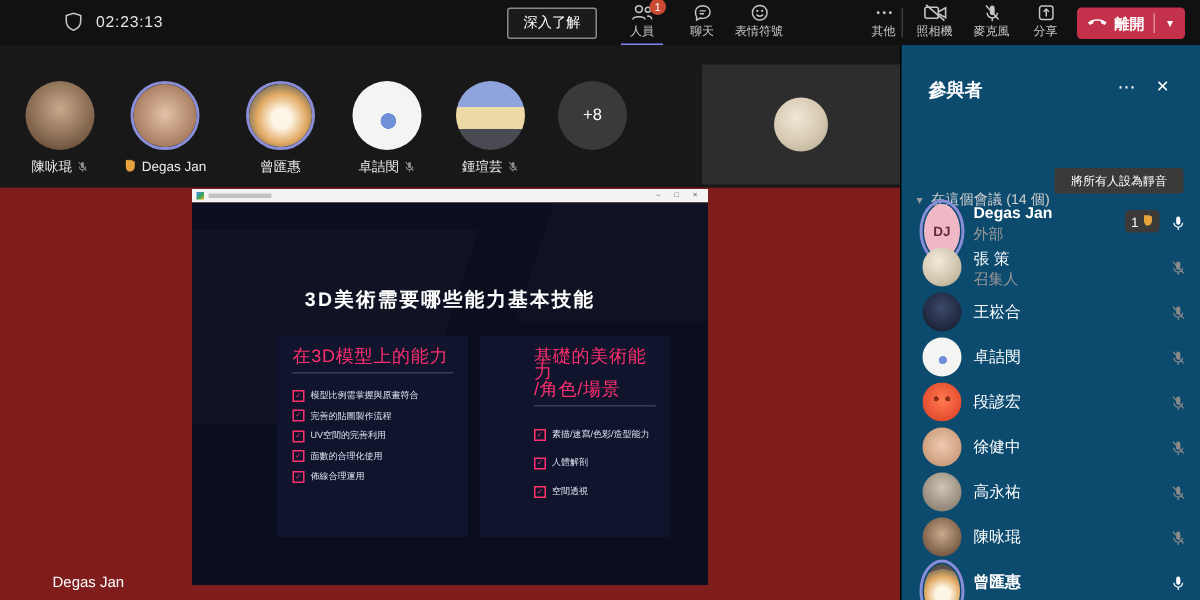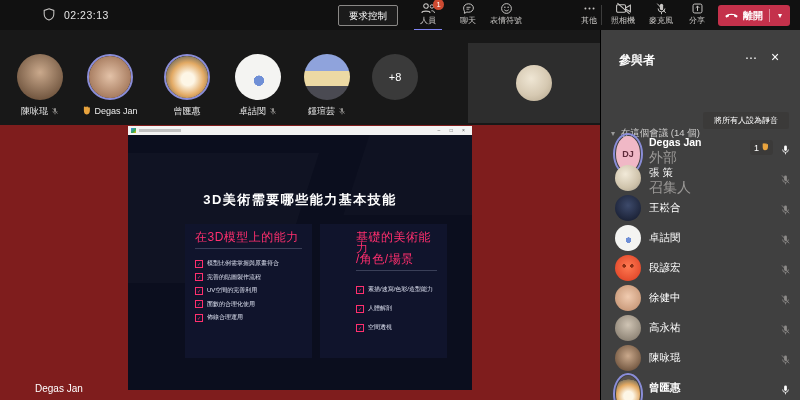--- a/index.html
+++ b/index.html
@@ -63,41 +63,41 @@
   .p-head{font-size:12px;font-weight:normal;color:#ff2f6e;letter-spacing:.5px;line-height:11px;white-space:pre-line;}
   .p-line{margin-top:5px;border-bottom:1px solid #3a3f58;}
   .chk-item{display:flex;align-items:center;gap:4px;color:#dfe3f2;font-size:6px;}
   .h13{height:13.5px;} .h19{height:19px;}
   .cbox{flex:0 0 auto;width:6px;height:6px;border:1px solid #ff2f6e;color:#ff2f6e;font-size:5px;
         line-height:6px;text-align:center;}
   .cbox::before{content:"✓";}
   .presenter{left:35px;top:258px;font-size:10px;color:#fff;}
 
   
-  #sidebar{left:600px;top:30px;width:200px;height:370px;background:#404040;border-left:1px solid #000;box-sizing:border-box;}
+  #sidebar{left:600px;top:30px;width:200px;height:370px;background:#0c4a6e;border-left:1px solid #000;box-sizing:border-box;}
   .sb-title{left:18px;top:22px;font-size:12px;font-weight:bold;color:#fff;}
   .sb-more{left:144px;top:21px;font-size:12px;color:#fff;}
   .sb-close{left:170px;top:19px;font-size:14px;color:#fff;}
   .sb-search{left:14px;top:54px;width:172px;height:22px;background:#2e2d2c;border-radius:2px;}
   .sb-search input{position:absolute;left:0;top:0;width:150px;height:22px;background:transparent;border:none;outline:none;
         color:#ddd;font-size:9.5px;padding:0 8px;font-family:"Liberation Sans",sans-serif;}
   .sb-search input::placeholder{color:#8f8d8b;}
   .sb-mag{right:6px;top:5px;color:#c8c6c4;}
   .sb-sect{left:10px;top:97px;font-size:9.5px;color:#d0cfce;}
   .sb-sect .chev{font-size:8px;color:#9a9a9a;margin-right:3px;}
   .btn-muteall{left:102px;top:82px;width:86px;height:17px;line-height:17px;text-align:center;
         background:#3b3a39;border-radius:2px;color:#fff;font-size:8px;}
   .row{left:0;width:200px;height:30px;}
   .av{width:26px;height:26px;border-radius:50%;}
   .r-av{position:absolute;left:14px;top:2px;}
   .r-ring{position:absolute;left:12px;top:0;border:2px solid #8a8dd8;border-radius:50%;padding:1px;}
   .r-ring .av{width:24px;height:36px;}
   .r-name{position:absolute;left:48px;top:8px;font-size:10.5px;color:#fff;white-space:nowrap;}
   .r-name.w-sub{top:3px;}
-  .r-sub{position:absolute;left:48px;top:16px;font-size:14px;color:#9a9896;text-align:center;}
+  .r-sub{position:absolute;left:48px;top:16px;font-size:10px;color:#9a9896;text-align:center;}
   .r-mic{position:absolute;right:10px;top:8px;}
   .mutedc{color:#8d8b89;} .livec{color:#fff;}
   .hand-badge{position:absolute;right:28px;top:7px;height:15px;padding:0 4px;background:#3b3a39;border-radius:3px;
         display:flex;align-items:center;gap:2px;font-size:9px;color:#fff;}
   .av-dj{background:#f0b8c6;color:#5e2b3a;font-size:9px;font-weight:bold;display:flex;align-items:center;justify-content:center;}
   .av-moon{background:radial-gradient(circle at 40% 35%,#f2ead9,#cfc3ab 60%,#a39a87);}
   .av-wang{background:radial-gradient(circle at 50% 40%,#3d4a6b,#1c2338 75%);}
   .av-cho{background:radial-gradient(circle at 52% 58%,#6f8fd6 13%,#f4f4f2 14%);}
   .av-duan{background:radial-gradient(circle at 35% 42%,#8a2e14 7%,rgba(0,0,0,0) 8%),
              radial-gradient(circle at 65% 42%,#8a2e14 7%,rgba(0,0,0,0) 8%),
@@ -113,21 +113,21 @@
 <div id="app">
 
   <div class="abs" id="topbar">
     <span class="abs shield">
       <svg width="14" height="15" viewBox="0 0 16 16">
           <path d="M8 1.5l5.5 1.8v4.2c0 3.6-2.3 5.9-5.5 6.9-3.2-1-5.5-3.3-5.5-6.9V3.3z" fill="none" stroke="currentColor" stroke-width="1.2"></path>
         </svg>
     </span>
     <span class="abs timer">02:23:13</span>
 
-    <div class="abs btn-req">要求控制</div>
+    <div class="abs btn-req">深入了解</div>
 
     <div class="abs tab active" style="left:406px;width:44px;">
       <span class="badge">1</span>
       <span><svg viewBox="0 0 20 16" width="18">
             <circle cx="7.5" cy="5" r="2.8" fill="none" stroke="currentColor" stroke-width="1.3"></circle>
             <path d="M2.5 13.5c0-3 10-3 10 0" fill="none" stroke="currentColor" stroke-width="1.3"></path>
             <circle cx="14.8" cy="5.5" r="2.1" fill="none" stroke="currentColor" stroke-width="1.2"></circle>
             <path d="M14.2 10.8c2.3-.3 3.8 1 3.8 2.7" fill="none" stroke="currentColor" stroke-width="1.2"></path>
           </svg></span>
       <span class="tl">人員</span>

